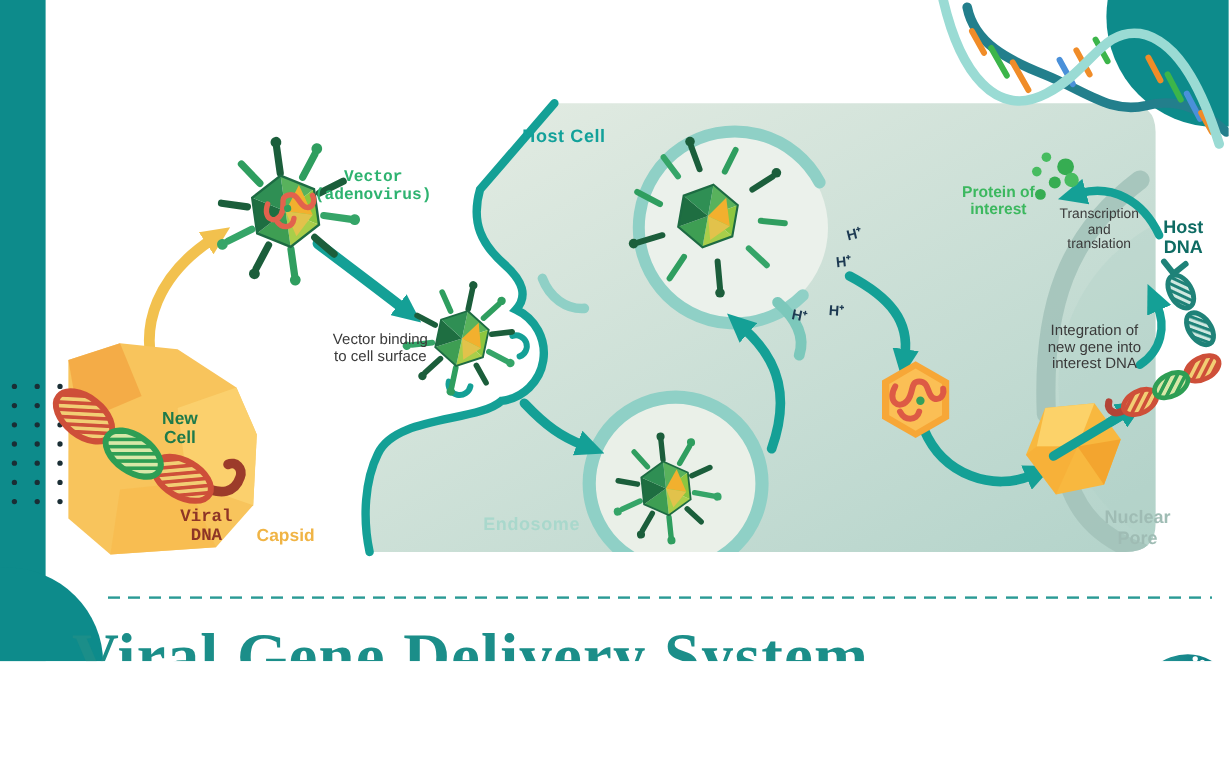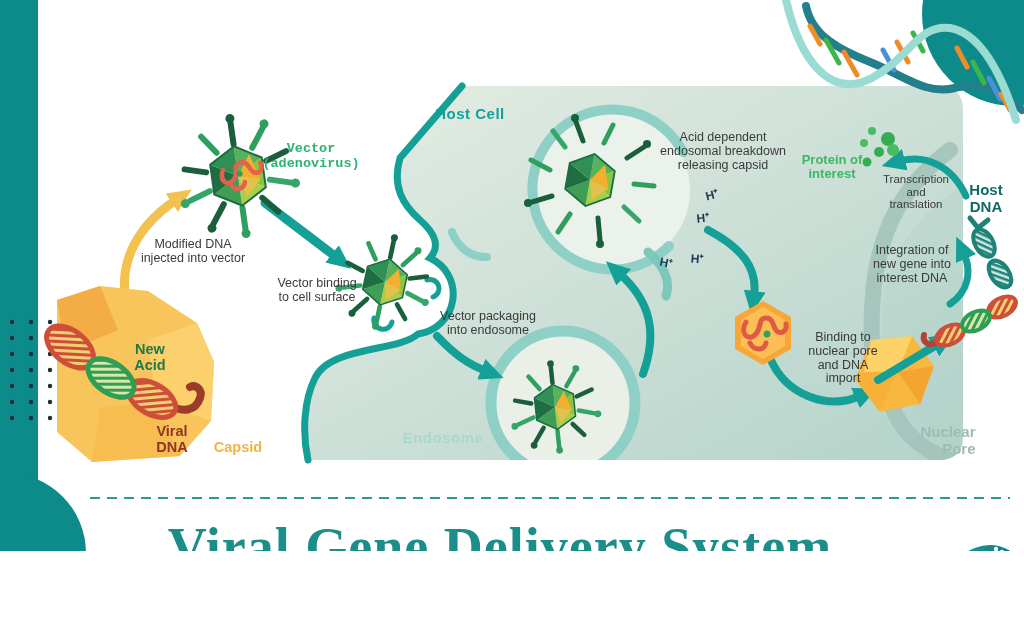--- a/index.html
+++ b/index.html
@@ -5,31 +5,31 @@
   html,body{margin:0;padding:0;background:#fff;}
   #canvas{position:relative;width:1024px;height:551px;overflow:hidden;background:#fff;
           font-family:"Liberation Sans",sans-serif;}
   #art{position:absolute;left:0;top:0;}
   .lbl{position:absolute;font-size:12.5px;line-height:1.1;color:var(--label-dark,#3a3a3a);
        text-align:center;transform:translateX(-50%);white-space:nowrap;}
   .b{font-weight:bold;}
   .host-cell{color:var(--host-cell-teal,#12a19a);font-size:15px;letter-spacing:.5px;}
   .vector{color:var(--vector-green,#2eb370);font-size:13.5px;font-family:Liberation Mono, monospace;}
   .endo{color:var(--endosome-label,#a9d8cc);font-size:15px;letter-spacing:.5px;}
-  .pore{color:var(--nuclear-pore-label,#9fbcb4);font-size:15px;text-align:right;}
+  .pore{color:var(--nuclear-pore-label,#9fbcb4);font-size:15px;}
   .hostdna{color:var(--host-dna-teal,#0e6b63);font-size:15px;line-height:1.15;}
   .protein{color:var(--protein-green,#3cb85f);font-size:13px;margin-top:29px;}
   .newgene{color:var(--new-gene-green,#1e7a4a);font-size:14.5px;}
-  .viraldna{color:var(--viral-dna-red,#8e3526);font-size:14.5px;}
+  .viraldna{color:var(--viral-dna-red,#8e3526);font-size:14.5px;font-family:Liberation Mono, monospace;}
   .capsid{color:var(--capsid-yellow,#f0b445);font-size:14.5px;}
   .hplus{color:var(--h-ion-navy,#1d3a52);font-size:12px;font-weight:bold;}
   .small{font-size:11.5px;}
   .dash{position:absolute;left:90px;right:14px;height:2px;
         background:repeating-linear-gradient(90deg,#2a9a95 0 10px,transparent 10px 17px);}
-  .title{position:absolute;left:60px;top:516px;width:880px;text-align:center;
+  .title{position:absolute;left:60px;top:516px;width:880px;text-align:left;
          font-family:"Liberation Serif",serif;font-weight:bold;font-size:54px;
          letter-spacing:1px;color:var(--title-teal,#1b8e89);}
   .logo-text{position:absolute;left:906px;top:559px;width:106px;text-align:center;
          font-size:10.5px;font-weight:bold;letter-spacing:2.5px;color:#333;
          transform:rotate(-6deg);background:rgba(255,255,255,.88);padding:1px 2px;border-radius:2px;}
 </style>
 </head>
 <body>
 
 <div id="canvas">
@@ -275,80 +275,63 @@
 </svg>
 
 <div class="lbl b host-cell" style="left:470px;top:106px">
   <span>Host Cell</span>
 </div>
 
 <div class="lbl b vector" style="left:311px;top:142px">
   <span>Vector</span><br><span>(adenovirus)</span>
 </div>
 
-<div class="lbl" style="left:193px;top:238px">
-  <span>Modified DNA</span><br><span>injected into vector</span>
-</div>
 
 <div class="lbl" style="left:317px;top:277px">
   <span>Vector binding</span><br><span>to cell surface</span>
 </div>
 
-<div class="lbl" style="left:488px;top:310px">
-  <span>Vector packaging</span><br><span>into endosome</span>
-</div>
 
 <div class="lbl b endo" style="left:443px;top:430px">
   <span>Endosome</span>
 </div>
 
-<div class="lbl" style="left:723px;top:131px">
-  <span>Acid dependent</span><br>
-  <span>endosomal breakdown</span><br>
-  <span>releasing capsid</span>
-</div>
 
 <div class="lbl hplus" style="left:712px;top:189px;transform:translateX(-50%) rotate(-14deg)"><span>H⁺</span></div>
 <div class="lbl hplus" style="left:703px;top:212px;transform:translateX(-50%) rotate(-6deg)"><span>H⁺</span></div>
 <div class="lbl hplus" style="left:666px;top:257px;transform:translateX(-50%) rotate(12deg)"><span>H⁺</span></div>
 <div class="lbl hplus" style="left:697px;top:253px;transform:translateX(-50%) rotate(4deg)"><span>H⁺</span></div>
 
 <div class="lbl b protein" style="left:832px;top:124px">
   <span>Protein of</span><br><span>interest</span>
 </div>
 
 <div class="lbl small" style="left:916px;top:173px">
   <span>Transcription</span><br>
   <span>and</span><br>
   <span>translation</span>
 </div>
 
 <div class="lbl b hostdna" style="left:986px;top:181px">
   <span>Host</span><br><span>DNA</span>
 </div>
 
-<div class="lbl" style="left:912px;top:244px">
+<div class="lbl" style="left:912px;top:269px">
   <span>Integration of</span><br>
   <span>new gene into</span><br>
   <span>interest DNA</span>
 </div>
 
-<div class="lbl" style="left:843px;top:331px">
-  <span>Binding to</span><br>
-  <span>nuclear pore</span><br>
-  <span>and DNA</span><br>
-  <span>import</span>
-</div>
 
 <div class="lbl b pore" style="left:948px;top:424px">
   <span>Nuclear</span><br><span>Pore</span>
 </div>
 
 <div class="lbl b newgene" style="left:150px;top:342px">
-  <span>New</span><br><span>Acid</span>
+  <span>New</span><br><span>Cell</span>
 </div>
 
 <div class="lbl b viraldna" style="left:172px;top:424px">
   <span>Viral</span><br><span>DNA</span>
 </div>
 
 <div class="lbl b capsid" style="left:238px;top:440px">
   <span>Capsid</span>
 </div>
 

